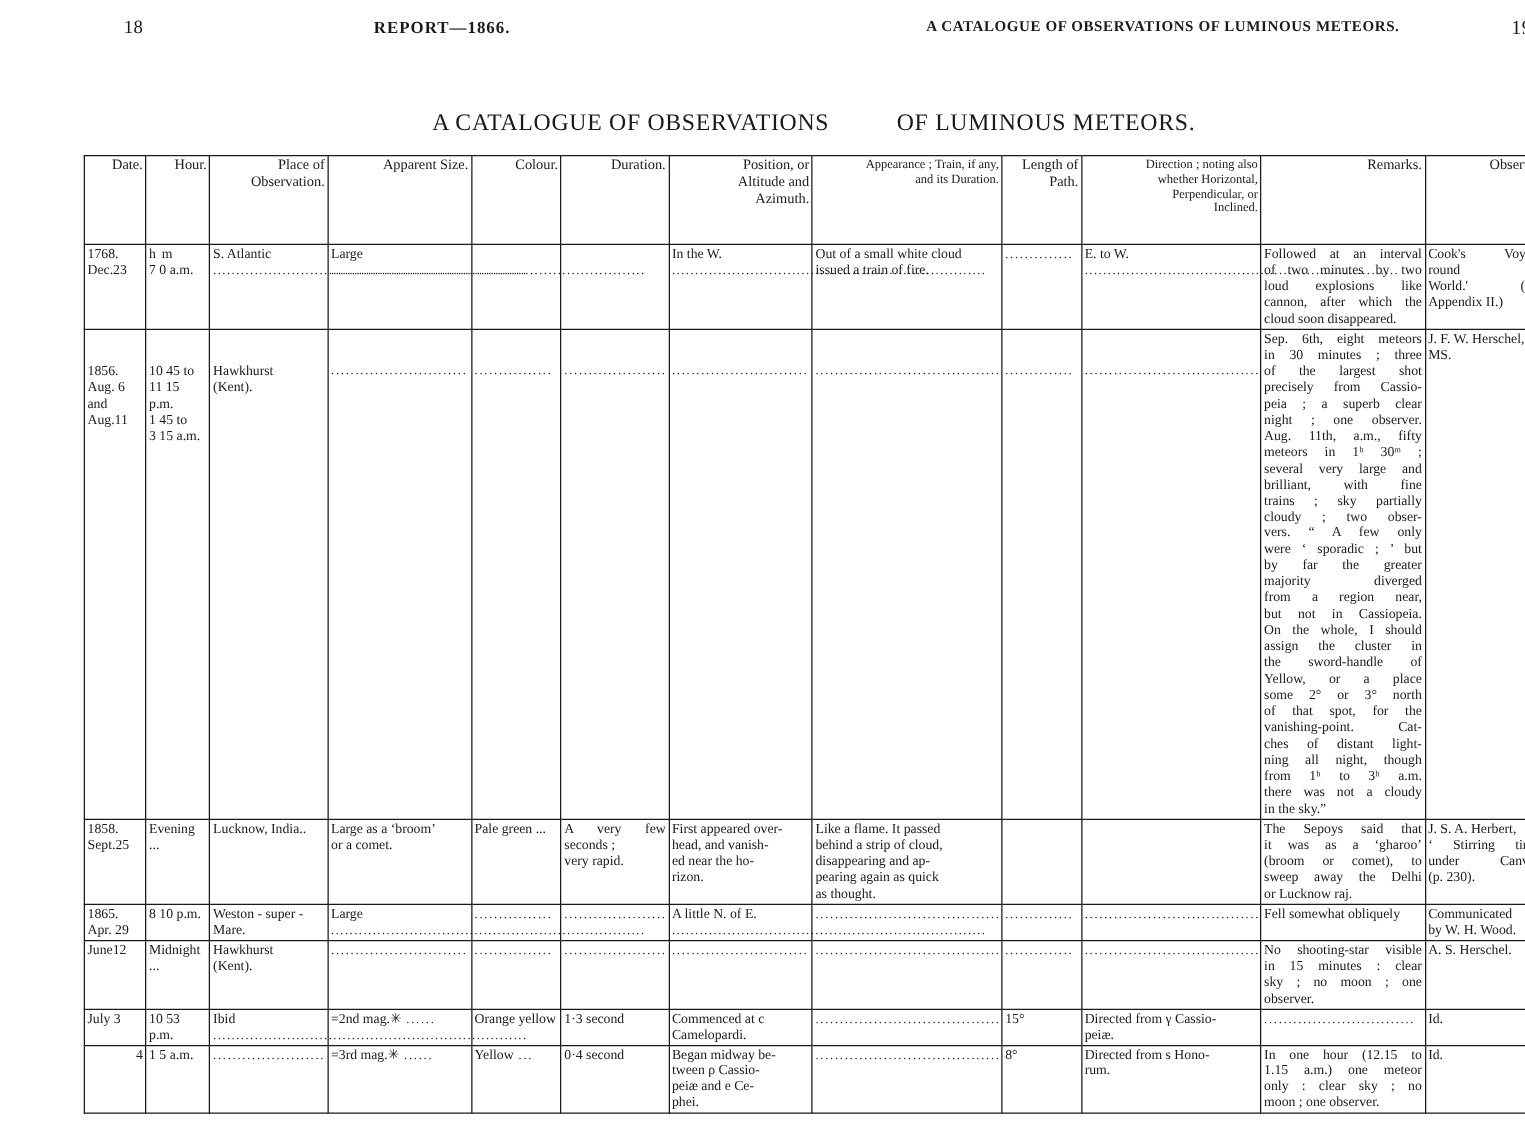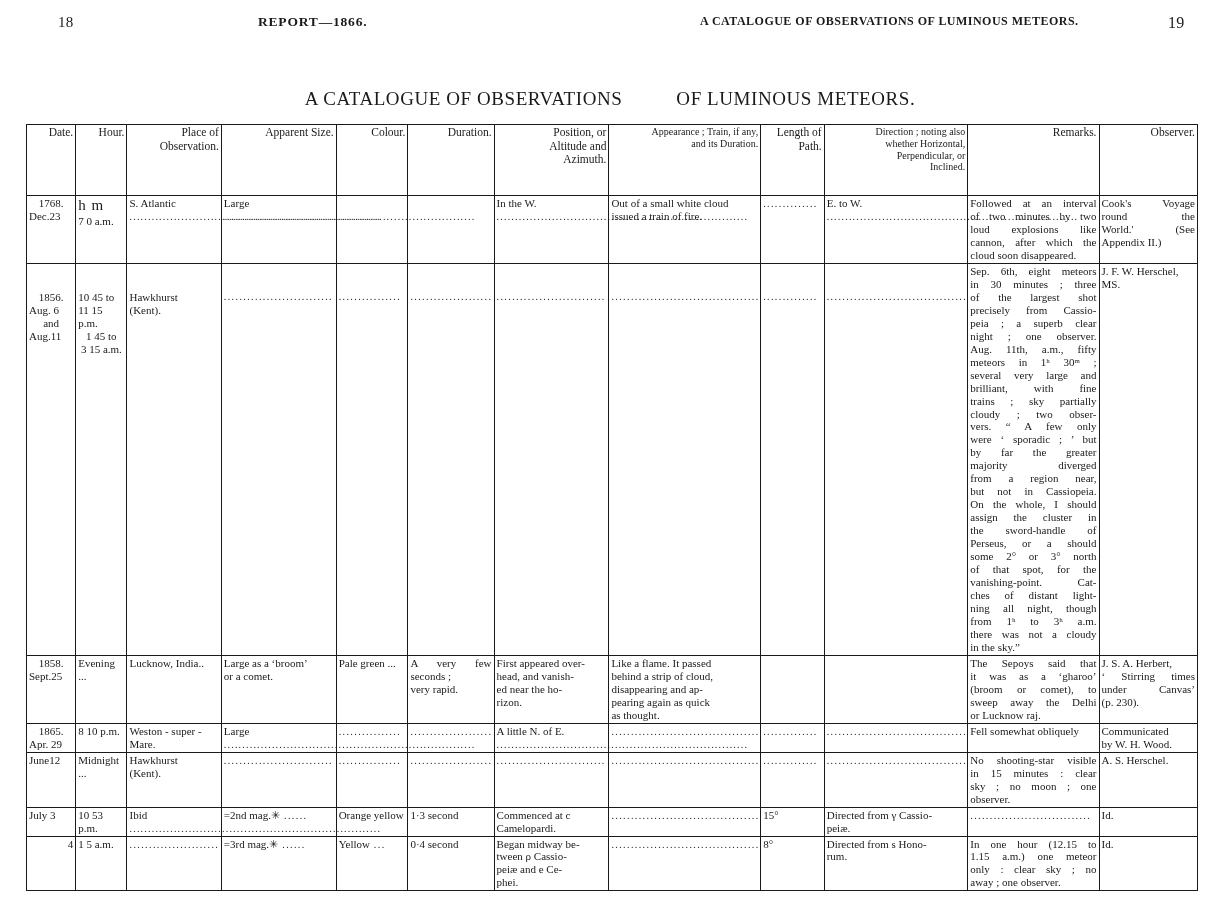--- a/index.html
+++ b/index.html
@@ -12,20 +12,21 @@
     height: 910px;
     font-family: "Liberation Serif", serif;
     color: #1a1a1a;
     position: relative;
     overflow: hidden;
   }
   .page {
     position: relative;
     width: 975px;
     height: 910px;
+    margin-left: 41px;
   }
 
   
   .runhead {
     position: absolute;
     top: 14px;
     font-size: 13px;
     letter-spacing: 0.02em;
     white-space: nowrap;
   }
@@ -79,28 +80,28 @@
   col.c-colour { width: 70px; }
   col.c-dur { width: 84px; }
   col.c-pos { width: 112px; }
   col.c-app { width: 148px; }
   col.c-len { width: 62px; }
   col.c-dir { width: 140px; }
   col.c-rem { width: 128px; }
   col.c-obs { width: 96px; }
 
   
-  .ctr { text-align: center; }
+  .ctr { }
   .justall { text-align: justify; text-align-last: justify; }
   .rt { text-align: right; }
   .sm { font-size: 10px; }
 
   .hm {
     display: block;
-    font-size: 15px;
+    font-size: 11px;
     letter-spacing: 1px;
   }
 
   .dotfill::after {
     content: " ....................................................................";
     letter-spacing: 1.2px;
     font-size: 10px;
   }
   .leader { font-size: 10px; letter-spacing: 1.4px; }
 
@@ -277,21 +278,21 @@
           <span class="blockline justall">cloudy ;   two  obser-</span>
           <span class="blockline justall">vers.   “ A  few  only</span>
           <span class="blockline justall">were ‘ sporadic ; ’ but</span>
           <span class="blockline justall">by  far  the  greater</span>
           <span class="blockline justall">majority        diverged</span>
           <span class="blockline justall">from  a  region  near,</span>
           <span class="blockline justall">but not in Cassiopeia.</span>
           <span class="blockline justall">On the whole, I should</span>
           <span class="blockline justall">assign  the  cluster in</span>
           <span class="blockline justall">the  sword-handle  of</span>
-          <span class="blockline justall">Perseus,  or  a  should</span>
+          <span class="blockline justall">Yellow,  or  a  place</span>
           <span class="blockline justall">some 2° or 3° north</span>
           <span class="blockline justall">of that spot, for the</span>
           <span class="blockline justall">vanishing-point. Cat-</span>
           <span class="blockline justall">ches of distant light-</span>
           <span class="blockline justall">ning all night, though</span>
           <span class="blockline justall">from  1ʰ  to  3ʰ  a.m.</span>
           <span class="blockline justall">there was not a cloudy</span>
           <span class="blockline">in the sky.”</span>
         </td>
         <td>
@@ -479,21 +480,21 @@
           <span class="blockline">8°</span>
         </td>
         <td>
           <span class="blockline">Directed from s Hono-</span>
           <span class="blockline">rum.</span>
         </td>
         <td>
           <span class="blockline justall">In one hour (12.15 to</span>
           <span class="blockline justall">1.15 a.m.) one meteor</span>
           <span class="blockline justall">only :  clear  sky ;  no</span>
-          <span class="blockline">away ; one observer.</span>
+          <span class="blockline">moon ; one observer.</span>
         </td>
         <td>
           <span class="blockline">Id.</span>
         </td>
       </tr>
 
     </tbody>
   </table>
 
 </div>

